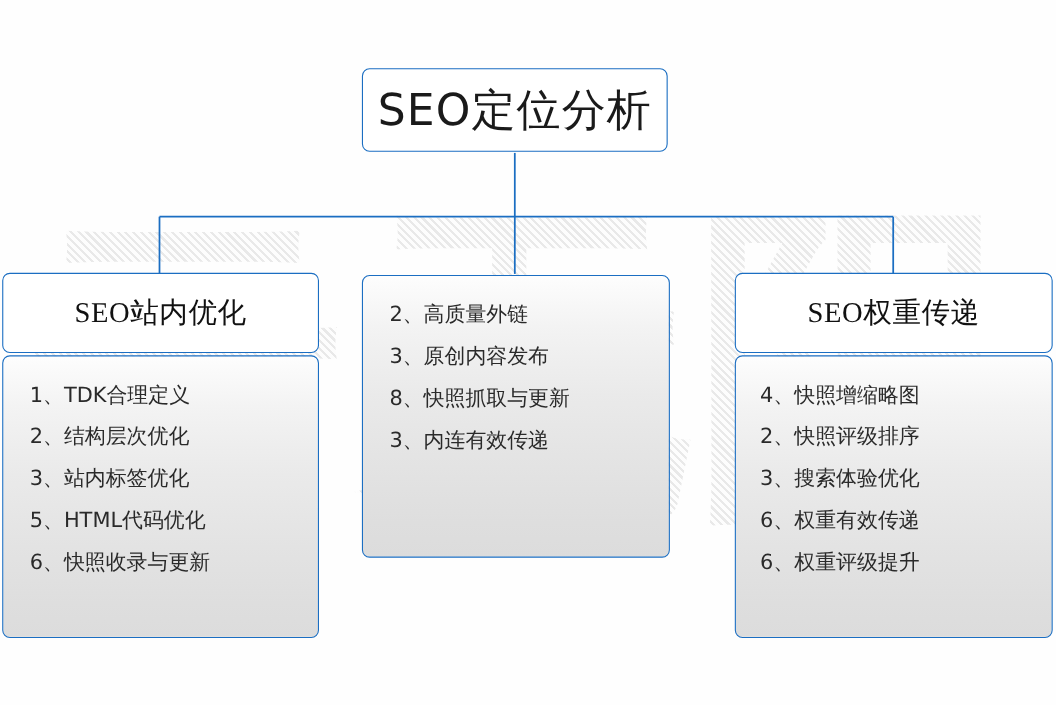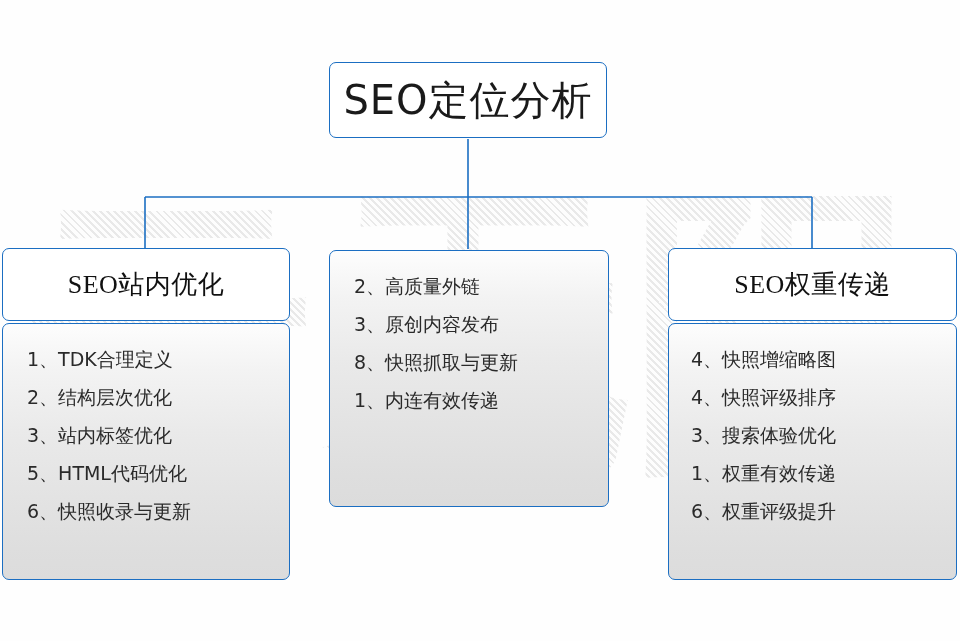--- a/index.html
+++ b/index.html
@@ -189,30 +189,30 @@
       <div class="item">5、HTML代码优化</div>
       <div class="item">6、快照收录与更新</div>
     </div>
   </div>
 
   <div class="column" id="col-1">
     <div class="col-body">
       <div class="item">2、高质量外链</div>
       <div class="item">3、原创内容发布</div>
       <div class="item">8、快照抓取与更新</div>
-      <div class="item">1、内连有效传递</div>
+      <div class="item">3、内连有效传递</div>
     </div>
   </div>
 
   <div class="column" id="col-2">
     <div class="col-header">
       <span class="col-title">SEO权重传递</span>
     </div>
     <div class="col-body">
       <div class="item">4、快照增缩略图</div>
-      <div class="item">4、快照评级排序</div>
+      <div class="item">2、快照评级排序</div>
       <div class="item">3、搜索体验优化</div>
-      <div class="item">1、权重有效传递</div>
+      <div class="item">6、权重有效传递</div>
       <div class="item">6、权重评级提升</div>
     </div>
   </div>
 
 </div>
 
 </body></html>

